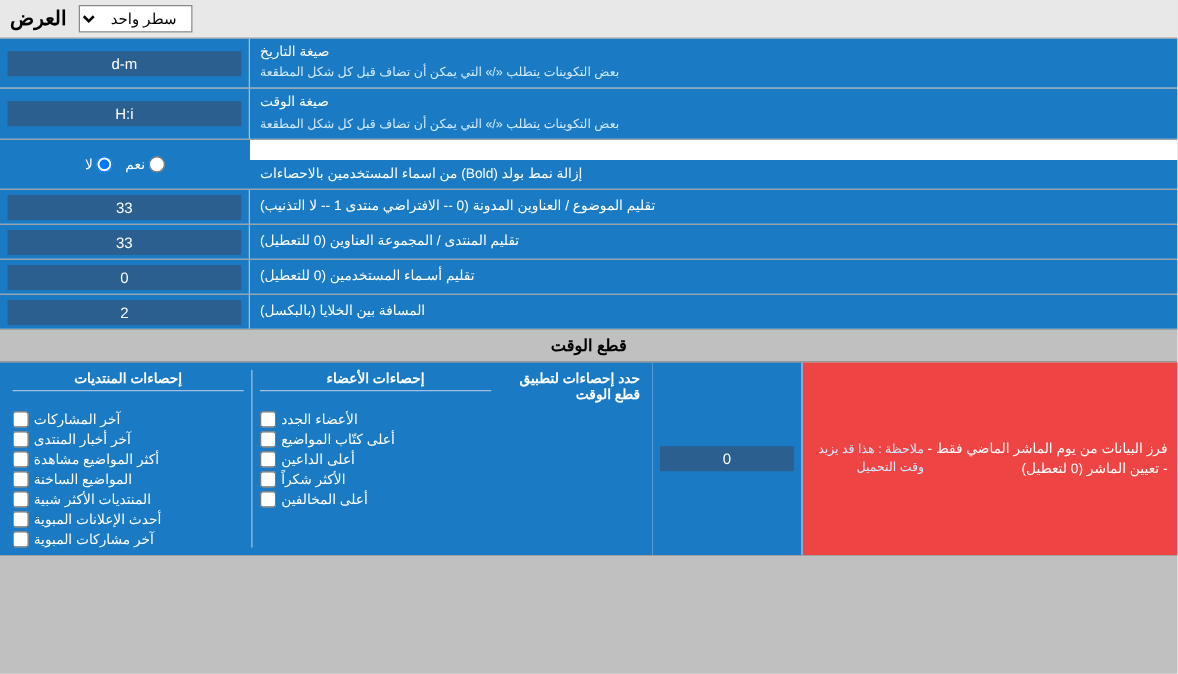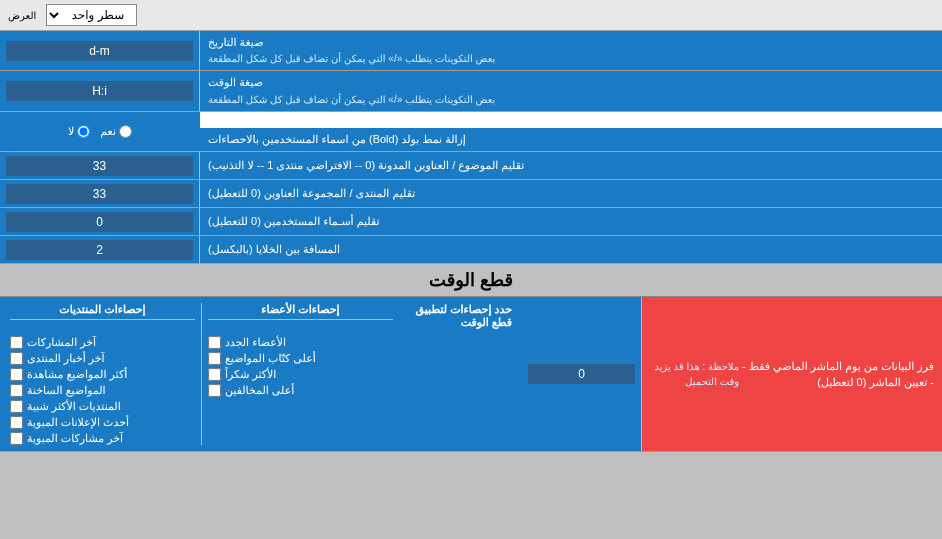--- a/index.html
+++ b/index.html
@@ -98,21 +98,21 @@
       color: #fff;
       font-size: 11px;
       display: flex;
       align-items: center;
       gap: 3px;
     }
     .section-header {
       background: #c0c0c0;
       text-align: center;
       font-weight: bold;
-      font-size: 18px;
+      font-size: 13px;
       padding: 5px;
       border-bottom: 1px solid #888;
       color: #000;
     }
     .bottom-section {
       display: flex;
       border-bottom: 1px solid #a0a0a0;
     }
     .bottom-label {
       background: #ef4444;
@@ -202,21 +202,21 @@
       margin: 0 6px;
     }
   </style>
 </head>
 <body>
 
 <div class="container">
 
   <div class="select-row" style="justify-content: flex-end; background: rgb(232, 232, 232); padding: 4px 8px;">
     <select><option value="سطر واحد">سطر واحد</option></select>
-    <span style="margin-right:10px; font-size:10px; font-weight:normal;">العرض</span>
+    <span style="margin-right:10px; font-size:16px; font-weight:bold;">العرض</span>
   </div>
 
   <div class="row">
     <div class="row-label row-label-multiline">
       <span>صيغة التاريخ</span>
       <span class="sub-text">بعض التكوينات يتطلب «/» التي يمكن أن تضاف قبل كل شكل المطقعة</span>
     </div>
     <div class="row-input">
       <input type="text" value="d-m" style="">
     </div>
@@ -293,20 +293,24 @@
           <div class="col-header">إحصاءات الأعضاء</div>
           <div class="cb-item">
             <span>الأعضاء الجدد</span>
             <input type="checkbox" style="">
           </div>
           <div class="cb-item">
             <span>أعلى كتّاب المواضيع</span>
             <input type="checkbox" style="">
           </div>
           <div class="cb-item">
+            <span>أعلى الداعين</span>
+            <input type="checkbox" style="">
+          </div>
+          <div class="cb-item">
             <span>الأكثر شكراً</span>
             <input type="checkbox" style="">
           </div>
           <div class="cb-item">
             <span>أعلى المخالفين</span>
             <input type="checkbox" style="">
           </div>
         </div>
 
         <div class="divider-col"></div>

